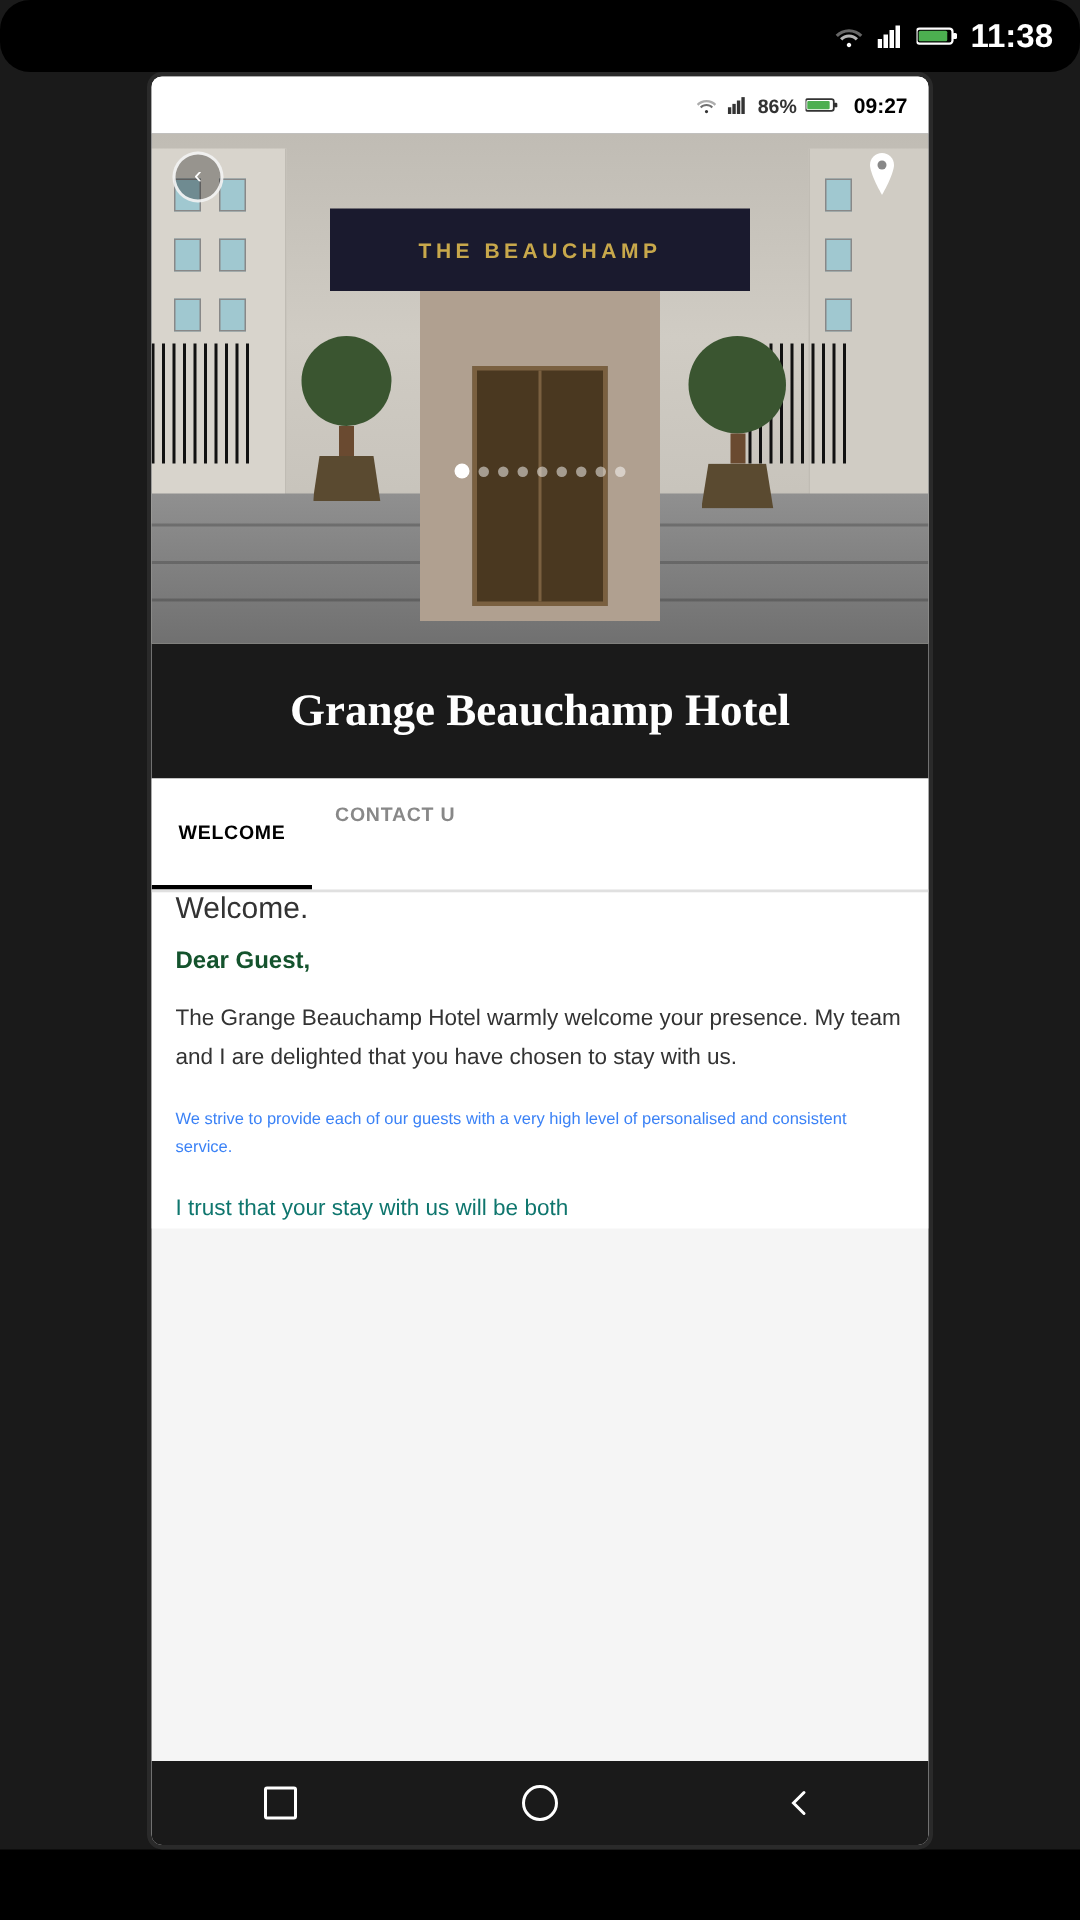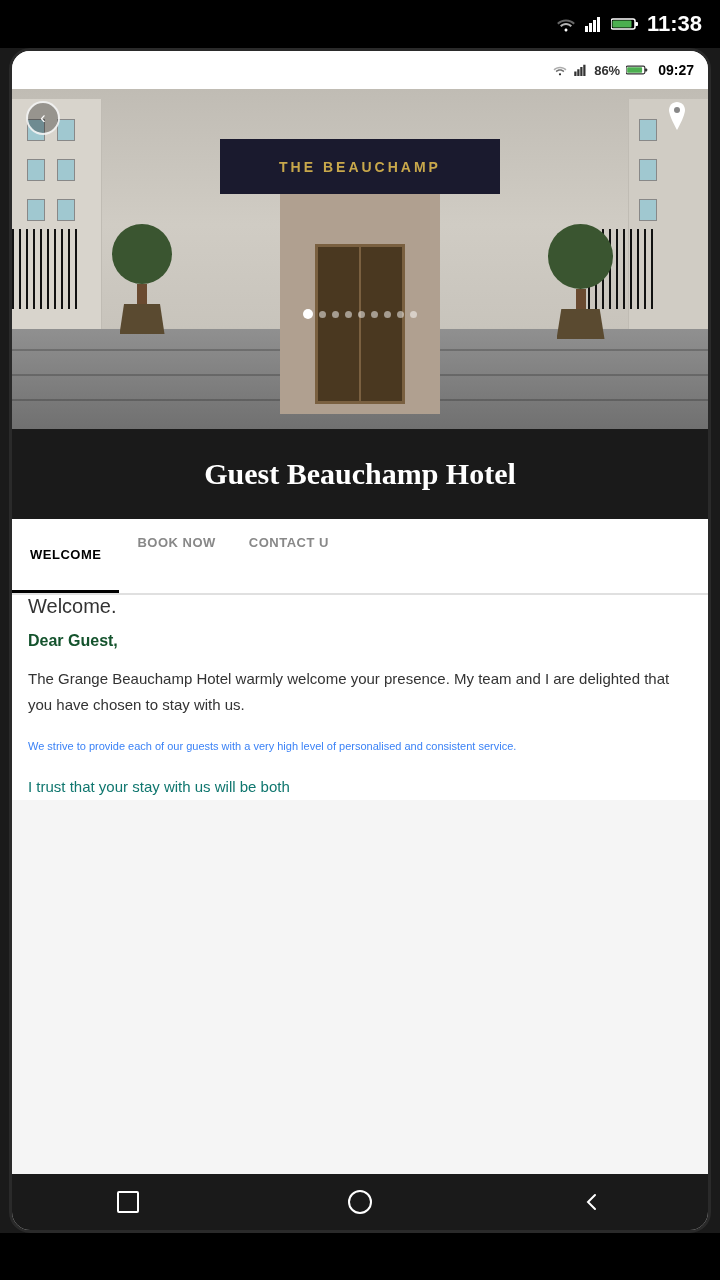--- a/index.html
+++ b/index.html
@@ -10,21 +10,21 @@
       height: 1280px;
       background: #1a1a1a;
       font-family: 'Arial', sans-serif;
       overflow: hidden;
       position: relative;
     }
   </style>
 </head>
 <body>
 
-<div style="width:720px; height:48px; background:#000; display:flex; align-items:center; justify-content:flex-end; padding-right:18px; gap:8px;">
+<div style="width:720px; height:48px; background:#000; display:flex; align-items:center; justify-content:flex-end; padding-right:18px; gap:8px;border-radius:20px;">
 
   <svg width="22" height="16" viewBox="0 0 22 16" fill="white">
     <path d="M11 12.5c.8 0 1.5.7 1.5 1.5s-.7 1.5-1.5 1.5-1.5-.7-1.5-1.5.7-1.5 1.5-1.5z"></path>
     <path d="M11 9c1.8 0 3.4.8 4.5 2l1.5-1.5C15.4 7.9 13.3 7 11 7s-4.4.9-6 2.5L6.5 11C7.6 9.8 9.2 9 11 9z" opacity="0.7"></path>
     <path d="M11 5.5c2.9 0 5.5 1.2 7.4 3.1l1.5-1.5C17.7 4.9 14.5 3.5 11 3.5S4.3 4.9 2.1 7.1l1.5 1.5C5.5 6.7 8.1 5.5 11 5.5z" opacity="0.4"></path>
   </svg>
 
   <svg width="18" height="16" viewBox="0 0 18 16" fill="white">
     <rect x="0" y="10" width="3" height="6"></rect>
     <rect x="4" y="7" width="3" height="9"></rect>
@@ -33,21 +33,21 @@
   </svg>
 
   <svg width="28" height="14" viewBox="0 0 28 14" fill="white">
     <rect x="0" y="2" width="24" height="10" rx="2" stroke="white" stroke-width="1.5" fill="none"></rect>
     <rect x="24" y="5" width="3" height="4" rx="1" fill="white"></rect>
     <rect x="1.5" y="3.5" width="19" height="7" rx="1" fill="#4caf50"></rect>
   </svg>
   <span style="color:#fff; font-size:22px; font-weight:bold;">11:38</span>
 </div>
 
-<div style="width:702px; margin:0 auto; height:1185px; background:#f5f5f5; overflow:hidden; border-radius:21px; position:relative; border: 3px solid #2a2a2a;">
+<div style="width:524px; margin:0 auto; height:1185px; background:#f5f5f5; overflow:hidden; border-radius:10px; position:relative; border: 3px solid #2a2a2a;">
 
   <div style="width:100%; height:38px; background:#fff; display:flex; align-items:center; justify-content:flex-end; padding:0 14px; gap:6px;">
     <svg width="16" height="12" viewBox="0 0 22 16" fill="#333">
       <path d="M11 12.5c.8 0 1.5.7 1.5 1.5s-.7 1.5-1.5 1.5-1.5-.7-1.5-1.5.7-1.5 1.5-1.5z"></path>
       <path d="M11 9c1.8 0 3.4.8 4.5 2l1.5-1.5C15.4 7.9 13.3 7 11 7s-4.4.9-6 2.5L6.5 11C7.6 9.8 9.2 9 11 9z" opacity="0.7"></path>
       <path d="M11 5.5c2.9 0 5.5 1.2 7.4 3.1l1.5-1.5C17.7 4.9 14.5 3.5 11 3.5S4.3 4.9 2.1 7.1l1.5 1.5C5.5 6.7 8.1 5.5 11 5.5z" opacity="0.4"></path>
     </svg>
     <svg width="14" height="12" viewBox="0 0 18 16" fill="#333">
       <rect x="0" y="10" width="3" height="6"></rect>
       <rect x="4" y="7" width="3" height="9"></rect>
@@ -157,26 +157,25 @@
       <div style="width:7px; height:7px; border-radius:50%; background:rgba(255,255,255,0.5);"></div>
       <div style="width:7px; height:7px; border-radius:50%; background:rgba(255,255,255,0.5);"></div>
       <div style="width:7px; height:7px; border-radius:50%; background:rgba(255,255,255,0.5);"></div>
       <div style="width:7px; height:7px; border-radius:50%; background:rgba(255,255,255,0.5);"></div>
       <div style="width:7px; height:7px; border-radius:50%; background:rgba(255,255,255,0.5);"></div>
       <div style="width:7px; height:7px; border-radius:50%; background:rgba(255,255,255,0.5);"></div>
     </div>
   </div>
 
   <div style="width:100%; background:#1a1a1a; padding:28px 20px 28px; text-align:center;">
-    <h1 style="color:#fff; font-size:30px; font-weight:bold; font-family:Georgia,serif;">Guest Beauchamp Hotel</h1>
+    <h1 style="color:#fff; font-size:30px; font-weight:bold; font-family:Georgia,serif;">Grange Beauchamp Hotel</h1>
   </div>
 
   <div style="width:100%; background:#fff; display:flex; border-bottom:2px solid #e0e0e0; overflow:hidden;">
     <div style="padding:28px 18px; font-size:13px; font-weight:bold; color:#000; border-bottom:3px solid #000; cursor:pointer; letter-spacing:0.5px; white-space:nowrap;">WELCOME</div>
-    <div style="padding:16px 18px; font-size:13px; font-weight:bold; color:#888; cursor:pointer; letter-spacing:0.5px; white-space:nowrap; border-bottom:3px solid transparent;">BOOK NOW</div>
     <div style="padding:16px 15px; font-size:13px; font-weight:bold; color:#888; cursor:pointer; letter-spacing:0.5px; white-space:nowrap; border-bottom:3px solid transparent;">CONTACT U</div>
   </div>
 
   <div style="background:#fff; padding:0 16px; height:auto; overflow:hidden;">
     <p style="font-size:20px; color:#333; margin-bottom:14px;">Welcome.</p>
     <p style="font-size:16px; font-weight:bold; color:#14532d; margin-bottom:16px;">Dear Guest,</p>
     <p style="font-size:15px; color:#333; line-height:1.75; margin-bottom:18px;">The Grange Beauchamp Hotel warmly welcome your presence. My team and I are delighted that you have chosen to stay with us.</p>
     <p style="font-size:11px; color:#3b82f6; line-height:1.75; margin-bottom:18px;">We strive to provide each of our guests with a very high level of personalised and consistent service.</p>
     <p style="font-size:15px; color:#0f766e; line-height:1.75;">I trust that your stay with us will be both</p>
   </div>

